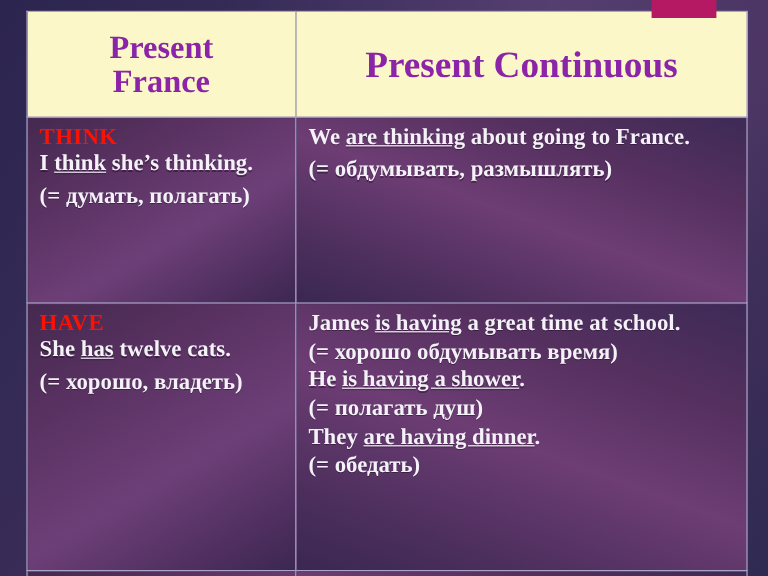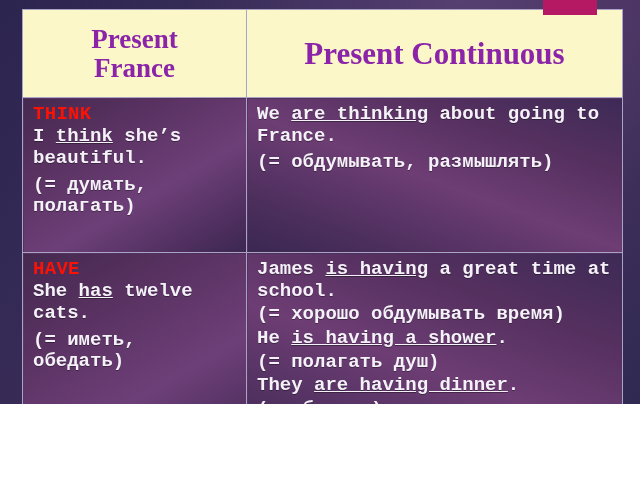--- a/index.html
+++ b/index.html
@@ -9,21 +9,21 @@
   body {
     width: 640px;
     height: 480px;
     overflow: hidden;
     font-family: "Liberation Serif", "DejaVu Serif", serif;
   }
 
   #slide {
     position: relative;
     width: 640px;
-    height: 404px;
+    height: 480px;
     overflow: hidden;
     background: linear-gradient(125deg, #2c2550 0%, #332a55 22%, #3d2d58 45%, #45305c 70%, #2f2a52 100%);
   }
 
   
   #slide::before {
     content: "";
     position: absolute;
     inset: 0;
     background: radial-gradient(ellipse at 72% 0%, rgba(120,90,150,0.40) 0%, rgba(70,50,100,0.12) 42%, rgba(0,0,0,0) 68%);
@@ -82,21 +82,20 @@
   th.hdr-right .hdr-text {
     font-size: 31px;
     white-space: nowrap;
   }
 
   
   tbody td {
     background-image: linear-gradient(160deg, #4a2a55 0%, #5b3364 28%, #6b3d74 55%, #50305f 80%, #3f2a55 100%);
     color: #f2eef6;
     padding: 6px 8px 8px 10px;
-    font-family: Liberation Mono, monospace;
   }
   tbody td.left-col {
     background-image: linear-gradient(150deg, #44294f 0%, #5a3262 30%, #6d3f78 60%, #4b2d5c 88%, #3b2752 100%);
   }
   tbody td.right-col {
     background-image: linear-gradient(200deg, #3d2a56 0%, #55305f 26%, #6d3d74 52%, #4b2e5c 82%, #3a2752 100%);
   }
 
   .verb-title {
     color: #fa1205;
@@ -151,39 +150,39 @@
             </div>
           </th>
         </tr>
       </thead>
       <tbody>
 
         <tr class="row-think">
           <td class="left-col">
             <p class="verb-title">THINK</p>
             <p class="line">
-              <span>I </span><span class="u">think</span><span> she’s beautiful.</span>
+              <span>I </span><span class="u">think</span><span> she’s thinking.</span>
             </p>
             <p class="line gap">(= думать, полагать)</p>
           </td>
           <td class="right-col">
             <p class="line">
               <span>We </span><span class="u">are thinking</span><span> about going to France.</span>
             </p>
             <p class="line gap">(= обдумывать, размышлять)</p>
           </td>
         </tr>
 
         <tr class="row-have">
           <td class="left-col">
             <p class="verb-title">HAVE</p>
             <p class="line">
               <span>She </span><span class="u">has</span><span> twelve cats.</span>
             </p>
-            <p class="line gap">(= иметь, обедать)</p>
+            <p class="line gap">(= хорошо, владеть)</p>
           </td>
           <td class="right-col">
             <p class="line">
               <span>James </span><span class="u">is having</span><span> a great time at school.</span>
             </p>
             <p class="line">(= хорошо обдумывать время)</p>
             <p class="line">
               <span>He </span><span class="u">is having a shower</span><span>.</span>
             </p>
             <p class="line">(= полагать душ)</p>

